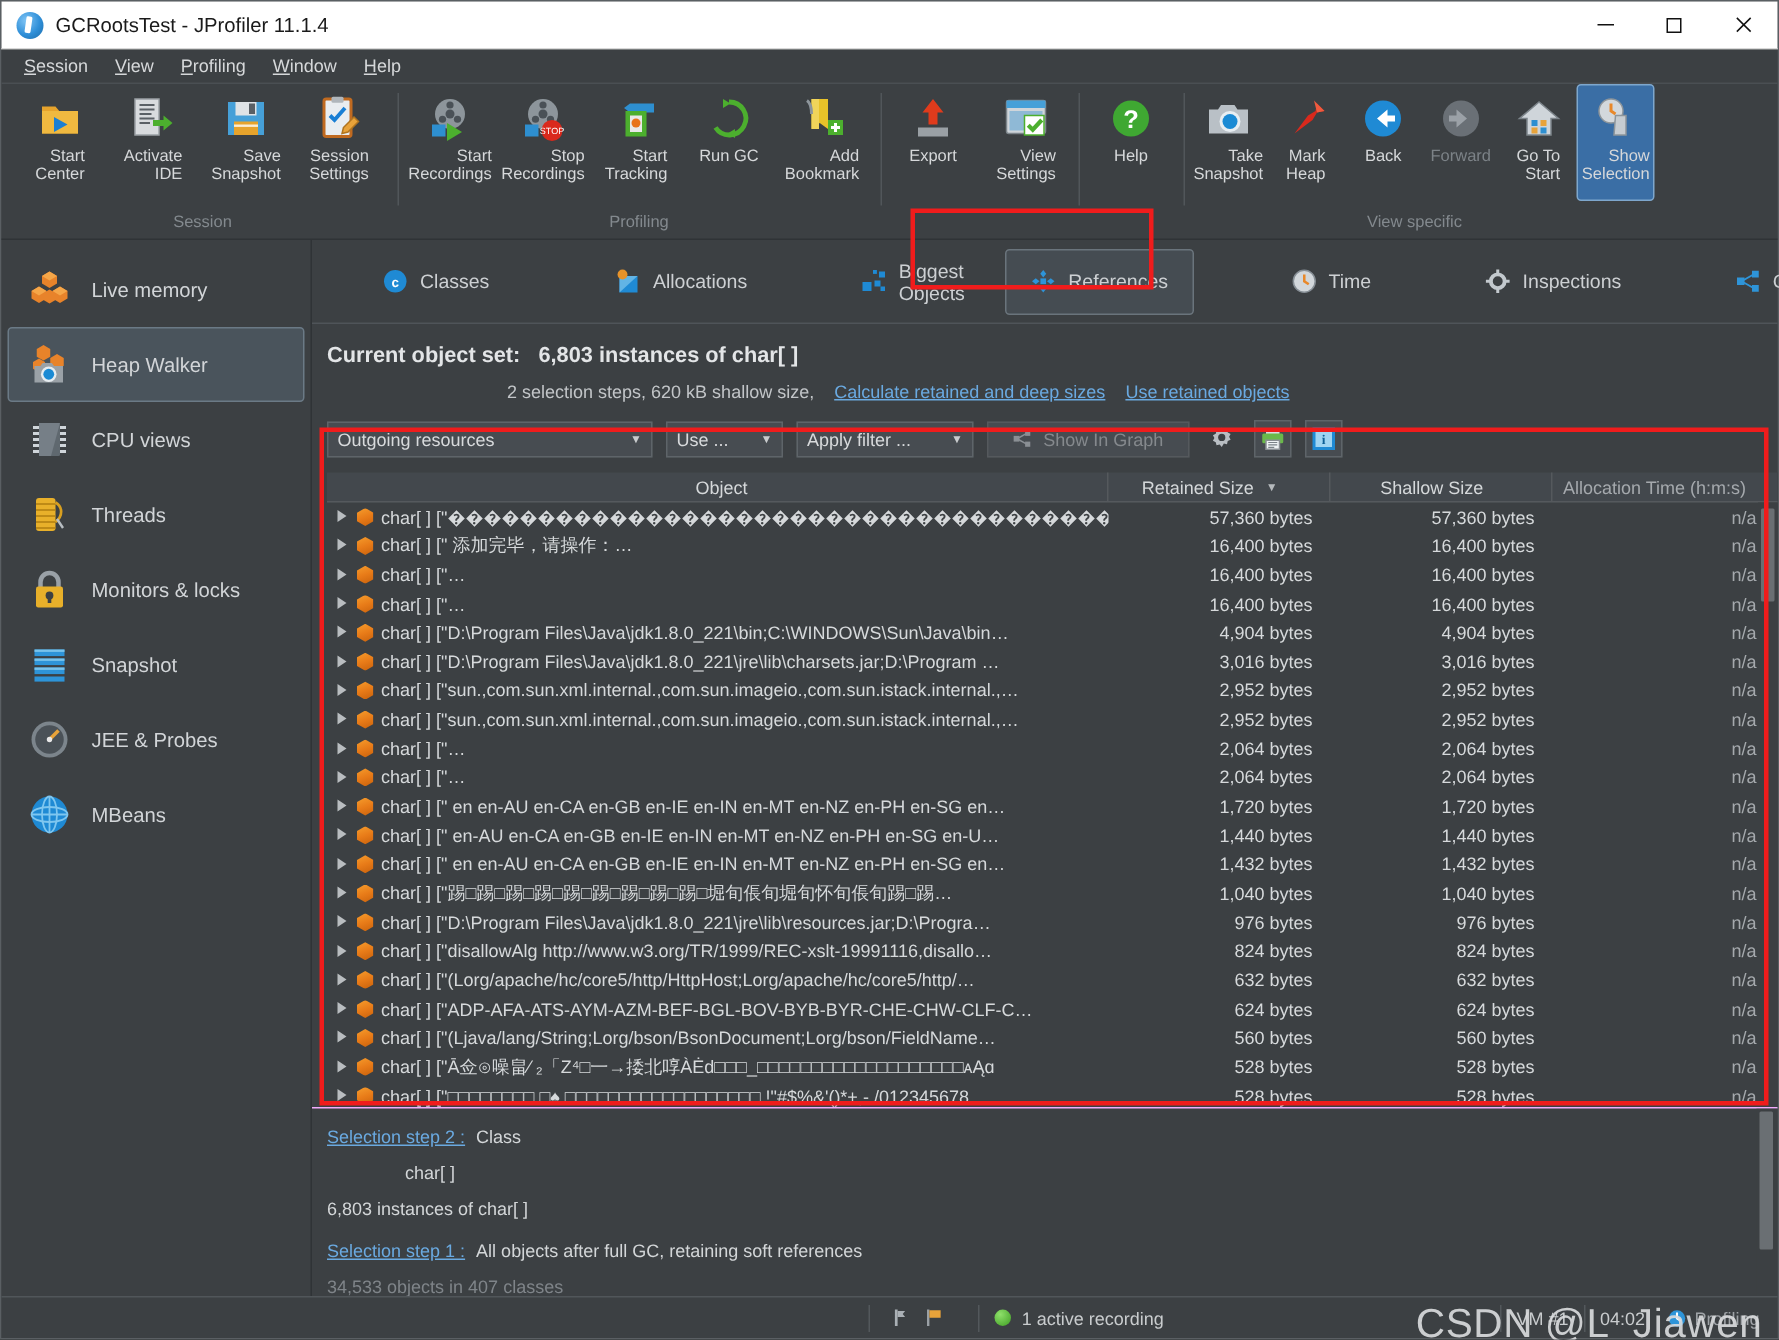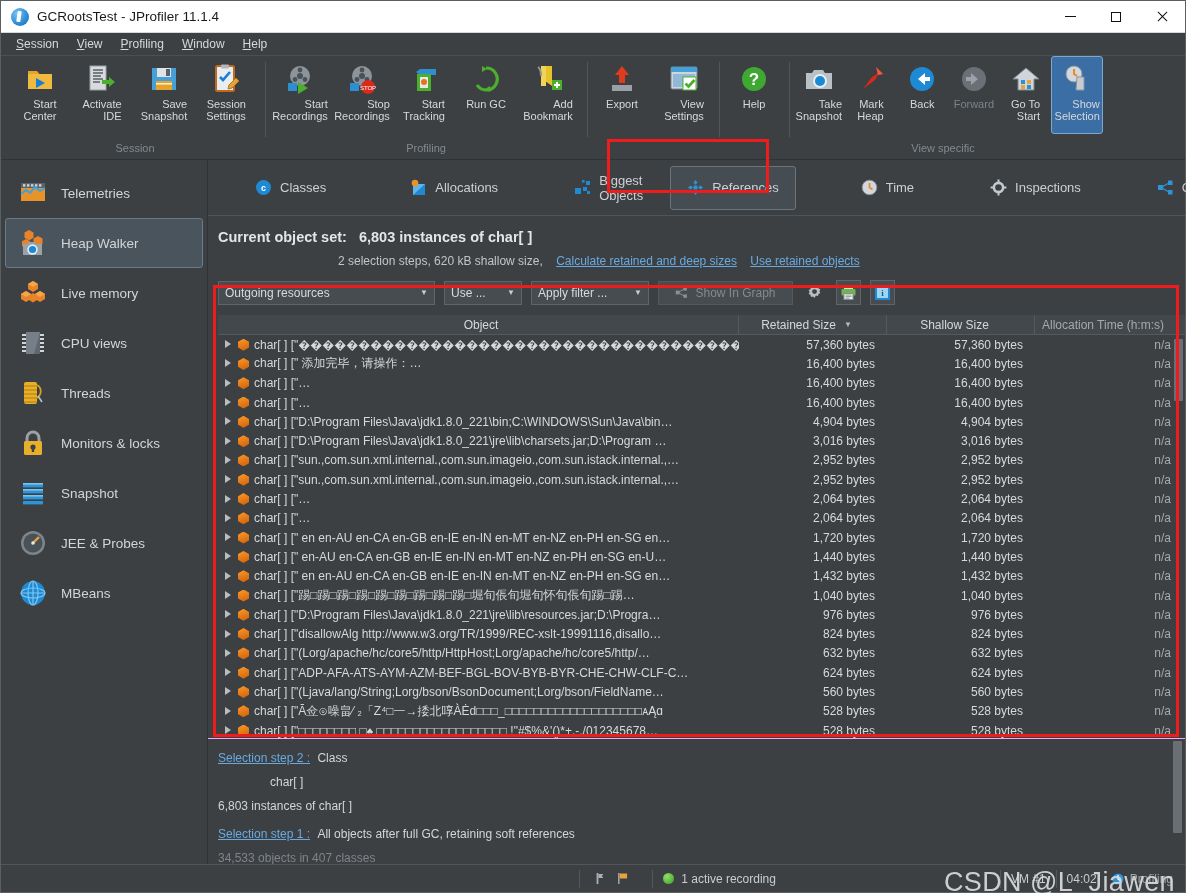--- a/index.html
+++ b/index.html
@@ -389,67 +389,49 @@
       <div class="gname" style="left:0;right:10px">View specific</div>
     </div>
   </div>
 
   <div class="body">
 
     <div class="sidebar">
       <div class="sitem">
         <div class="sicon">
           <svg width="30" height="30" viewBox="0 0 30 30">
-              <rect x="3" y="5" width="24" height="18" fill="#e8932a"></rect>
-              <rect x="3" y="5" width="24" height="5" fill="#5b646b"></rect>
-              <g fill="#cfd5da">
-                <rect x="5" y="6.2" width="2.4" height="2.4"></rect>
-                <rect x="9" y="6.2" width="2.4" height="2.4"></rect>
-                <rect x="13" y="6.2" width="2.4" height="2.4"></rect>
-                <rect x="17" y="6.2" width="2.4" height="2.4"></rect>
-                <rect x="21" y="6.2" width="2.4" height="2.4"></rect>
+              <g fill="#e8832a">
+                <path d="M15 3l5 3v5l-5 3-5-3V6z"></path>
+                <path d="M8 13l5 3v5l-5 3-5-3v-5z"></path>
+                <path d="M22 13l5 3v5l-5 3-5-3v-5z"></path>
+                <path d="M15 15l4 2.4v4.6L15 24.4 11 22v-4.6z"></path>
               </g>
-              <path d="M3 18l5-4 4 3 5-6 5 4 5-3v11H3z" fill="#e8932a"></path>
-              <path d="M3 16l5-4 4 3 5-6 5 4 5-3" stroke="#3da3e0" stroke-width="2" fill="none"></path>
-            </svg>
-        </div>
-        <div class="lbl">Telemetries</div>
+              <g fill="#f5a648">
+                <path d="M15 3l5 3-5 3-5-3z"></path>
+                <path d="M8 13l5 3-5 3-5-3z"></path>
+                <path d="M22 13l5 3-5 3-5-3z"></path>
+              </g>
+            </svg>
+        </div>
+        <div class="lbl">Live memory</div>
       </div>
       <div class="sitem active">
         <div class="sicon">
           <svg width="30" height="30" viewBox="0 0 30 30">
               <g fill="#e8832a">
                 <path d="M11 2l4.5 2.6v5.2L11 12.4 6.5 9.8V4.6z"></path>
                 <path d="M20 8l4.5 2.6v5.2L20 18.4 15.5 15.8v-5.2z"></path>
                 <path d="M8 11l4 2.3v4.6l-4 2.3-4-2.3v-4.6z"></path>
               </g>
               <path d="M5 16h4l1.4-2h6.2L18 16h6v11H5z" fill="#9aa1a7"></path>
               <circle cx="14.5" cy="21.5" r="5.2" fill="#e6ecf0"></circle>
               <circle cx="14.5" cy="21.5" r="3.6" fill="#1a8ad4"></circle>
             </svg>
         </div>
         <div class="lbl">Heap Walker</div>
-      </div>
-      <div class="sitem">
-        <div class="sicon">
-          <svg width="30" height="30" viewBox="0 0 30 30">
-              <g fill="#e8832a">
-                <path d="M15 3l5 3v5l-5 3-5-3V6z"></path>
-                <path d="M8 13l5 3v5l-5 3-5-3v-5z"></path>
-                <path d="M22 13l5 3v5l-5 3-5-3v-5z"></path>
-                <path d="M15 15l4 2.4v4.6L15 24.4 11 22v-4.6z"></path>
-              </g>
-              <g fill="#f5a648">
-                <path d="M15 3l5 3-5 3-5-3z"></path>
-                <path d="M8 13l5 3-5 3-5-3z"></path>
-                <path d="M22 13l5 3-5 3-5-3z"></path>
-              </g>
-            </svg>
-        </div>
-        <div class="lbl">Live memory</div>
       </div>
       <div class="sitem">
         <div class="sicon">
           <svg width="30" height="30" viewBox="0 0 30 30">
               <rect x="8" y="4" width="14" height="22" rx="1" fill="#5f686f"></rect>
               <path d="M8 4h14l-6 22H8z" fill="#767f87"></path>
               <g fill="#cfd5da">
                 <rect x="4" y="6" width="4" height="2"></rect>
                 <rect x="4" y="10" width="4" height="2"></rect>
                 <rect x="4" y="14" width="4" height="2"></rect>

